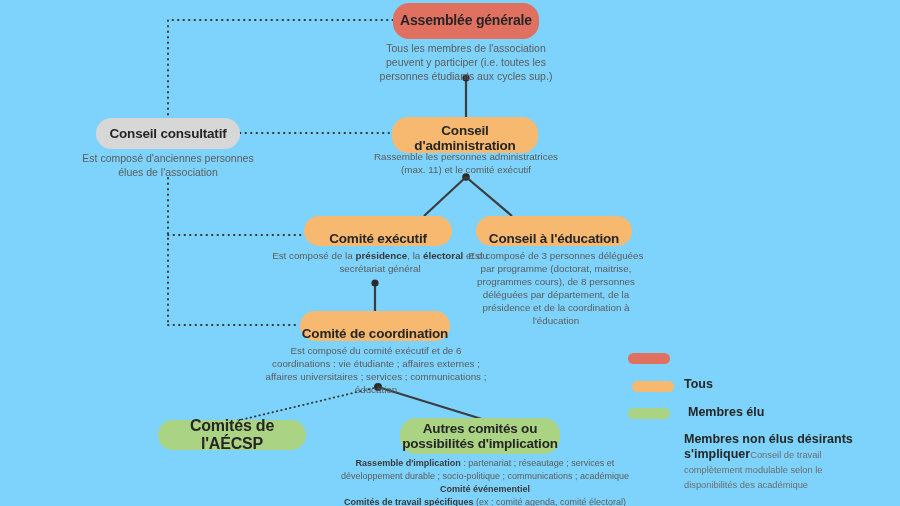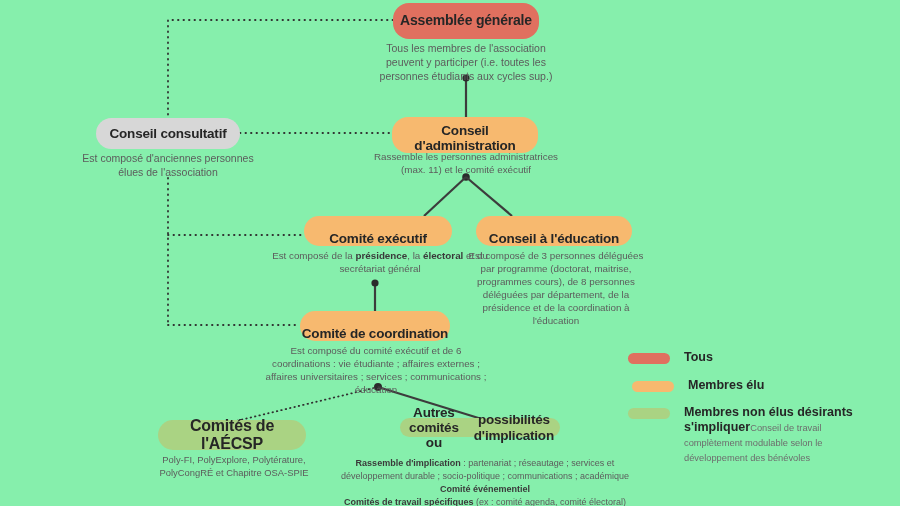--- a/index.html
+++ b/index.html
@@ -9,21 +9,21 @@
   }
   body {
     font-family: "Liberation Sans", sans-serif;
     color: #3b3b3b;
   }
   #canvas {
     position: relative;
     width: 900px;
     height: 506px;
     overflow: hidden;
-    background: #86efac;
+    background: #7dd3fc;
     text-decoration: underline;
   }
   #wires {
     position: absolute;
     left: 0;
     top: 0;
     width: 900px;
     height: 506px;
     pointer-events: none;
   }
@@ -69,20 +69,21 @@
     height: 11px;
     border-radius: 6px;
     flex: 0 0 auto;
     margin-top: 3px;
   }
   .legend-text {
     margin-left: 14px;
     font-weight: bold;
     color: #262626;
     line-height: 1.2;
+    margin-top: 27px;
   }
   .legend-note {
     font-weight: normal;
     color: #6d6d6d;
   }
 </style>
 </head>
 <body>
 
 <div id="canvas">
@@ -153,26 +154,22 @@
   <div class="node orange" style="left:300px; top:311px; width:150px; height:30px; font-size:13.5px;">
     <span>Comité de coordination</span>
   </div>
   <div class="caption" style="left:262px; top:344px; width:228px; font-size:9.8px;">
     <span>Est composé du comité exécutif et de 6 coordinations : vie étudiante ; affaires externes ; affaires universitaires ; services ; communications ; éducation</span>
   </div>
 
   <div class="node green" style="left:158px; top:420px; width:148px; height:30px; font-size:16px;text-align:center;">
     <span>Comités de l'AÉCSP</span>
   </div>
-  <div class="caption" style="left:146px; top:454px; width:176px; font-size:9.4px;">
-    <span>Poly-FI, PolyExplore, Polytérature,</span><br>
-    <span>PolyCongRÉ et Chapitre OSA-SPIE</span>
-  </div>
-
-  <div class="node green" style="left:400px; top:418px; width:160px; height:19px; font-size:13.5px; flex-direction:row;">
+
+  <div class="node green" style="left:400px; top:418px; width:160px; height:36px; font-size:13.5px; flex-direction:column;">
     <span>Autres comités ou</span>
     <span>possibilités d'implication</span>
   </div>
   <div class="caption" style="left:330px; top:457px; width:310px; font-size:9px; line-height:1.45;">
     <b>Rassemble d'implication</b><span> : partenariat ; réseautage ; services et</span><br>
     <span>développement durable ; socio-politique ; communications ; académique</span><br>
     <b>Comité événementiel</b><br>
     <b>Comités de travail spécifiques</b><span> (ex : comité agenda, comité électoral)</span>
   </div>
 
@@ -187,19 +184,19 @@
       <span class="swatch" style="background:#f7b96f;"></span>
       <span class="legend-text" style="font-size:12.5px;">Membres élu</span>
     </div>
 
     <div class="legend-row" style="left:0; top:55px; width:265px;">
       <span class="swatch" style="background:#aad383;"></span>
       <span class="legend-text" style="font-size:12.5px; width:205px;">
         <span>Membres non élus désirants</span><br>
         <span>s'impliquer</span><span class="legend-note" style="font-size:9.3px;">Conseil de travail</span><br>
         <span class="legend-note" style="font-size:9.3px;">complètement modulable selon le</span><br>
-        <span class="legend-note" style="font-size:9.3px;">développement des bénévoles</span>
+        <span class="legend-note" style="font-size:9.3px;">disponibilités des académique</span>
       </span>
     </div>
 
   </div>
 
 </div>
 
 </body></html>

